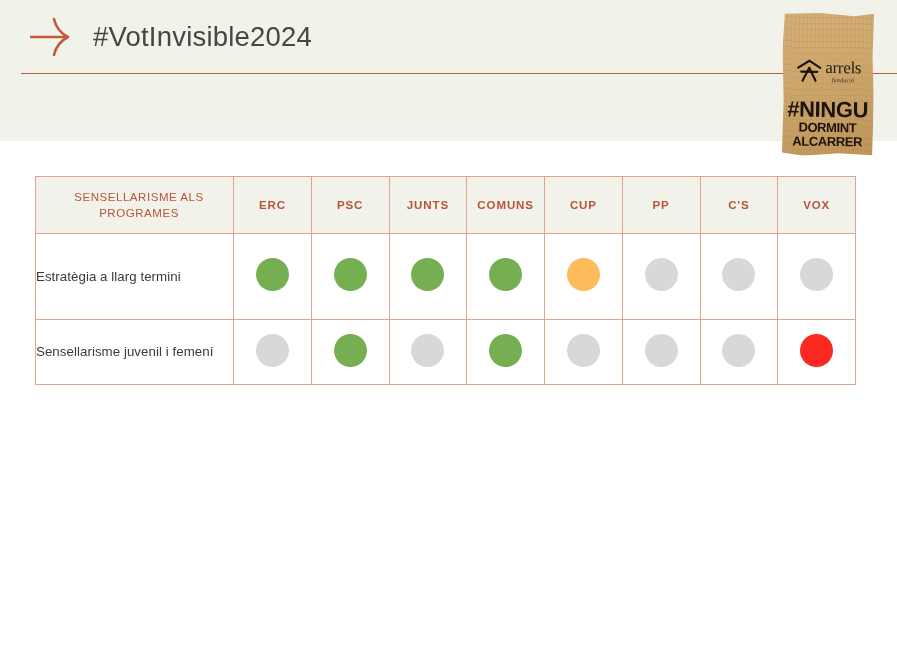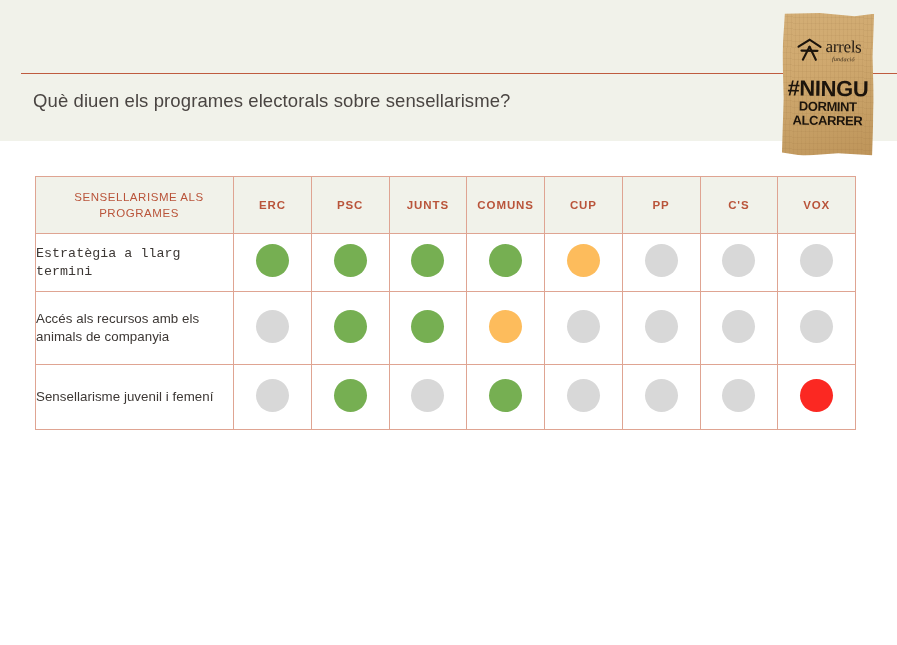--- a/index.html
+++ b/index.html
@@ -80,21 +80,21 @@
     clip-path: polygon(2% 1%, 40% 0%, 78% 2%, 99% 0%, 98% 30%, 100% 62%, 99% 99%, 62% 98%, 24% 100%, 1% 98%, 2% 60%, 0% 28%);
   }
   .logo-inner {
     position: absolute;
     inset: 0;
     display: flex;
     flex-direction: column;
     align-items: center;
   }
   .logo-mark-row {
-    margin-top: 25px;
+    margin-top: 46px;
     display: flex;
     align-items: flex-end;
     gap: 2px;
   }
   .logo-house { width: 28px; height: 24px; display:block; }
   .logo-brand {
     display: flex;
     flex-direction: column;
     align-items: center;
     line-height: 1;
@@ -184,24 +184,32 @@
   .dot.grey   { background: #D8D8D8; }
 
   .col-label { width: 198px; }
   .col-p     { width: 77.75px; }
 </style>
 </head>
 <body>
 
 <div class="header-band">
 
+  <div class="header-title-row">
+    <span class="arrow-icon">
+      <svg viewBox="0 0 50 42" width="50" height="42" aria-hidden="true">
+        <path d="M4 21 H40" stroke="#BF5B3F" stroke-width="2.6" fill="none" stroke-linecap="butt"></path>
+        <path d="M28 3 C30 12 36 18 42 21 C36 24 30 30 28 39" stroke="#BF5B3F" stroke-width="2.6" fill="none" stroke-linecap="round" stroke-linejoin="round"></path>
+      </svg>
+    </span>
+    <span class="hashtag-title">#VotInvisible2024</span>
+  </div>
 
   <div class="header-rule"></div>
 
-  <div class="header-subtitle">Què diuen els programes electorals sobre sensellarisme?</div>
 </div>
 
 <div class="logo-wrap">
   <div class="logo-card"></div>
   <div class="logo-inner">
 
     <div class="logo-mark-row">
       <span class="logo-house">
         <svg viewBox="0 0 28 24" width="28" height="24" aria-hidden="true">
           <path d="M3 9 L14 2 L25 9" stroke="#1C140C" stroke-width="2.1" fill="none" stroke-linecap="round"></path>
@@ -246,38 +254,27 @@
       <th>PSC</th>
       <th>JUNTS</th>
       <th>COMUNS</th>
       <th>CUP</th>
       <th>PP</th>
       <th>C'S</th>
       <th>VOX</th>
     </tr>
   </thead>
   <tbody id="matrix-body">
-      <tr style="height: 58px; font-family: Liberation Mono, monospace;">
+      <tr style="height: 86px;">
         <td class="row-label">Estratègia a llarg termini</td>
         <td class="dot-cell"><span class="dot green"></span></td>
         <td class="dot-cell"><span class="dot green"></span></td>
         <td class="dot-cell"><span class="dot green"></span></td>
         <td class="dot-cell"><span class="dot green"></span></td>
         <td class="dot-cell"><span class="dot orange"></span></td>
-        <td class="dot-cell"><span class="dot grey"></span></td>
-        <td class="dot-cell"><span class="dot grey"></span></td>
-        <td class="dot-cell"><span class="dot grey"></span></td>
-      </tr>
-      <tr style="height: 73px;">
-        <td class="row-label">Accés als recursos amb els animals de companyia</td>
-        <td class="dot-cell"><span class="dot grey"></span></td>
-        <td class="dot-cell"><span class="dot green"></span></td>
-        <td class="dot-cell"><span class="dot green"></span></td>
-        <td class="dot-cell"><span class="dot orange"></span></td>
-        <td class="dot-cell"><span class="dot grey"></span></td>
         <td class="dot-cell"><span class="dot grey"></span></td>
         <td class="dot-cell"><span class="dot grey"></span></td>
         <td class="dot-cell"><span class="dot grey"></span></td>
       </tr>
       <tr style="height: 65px;">
         <td class="row-label">Sensellarisme juvenil i femení</td>
         <td class="dot-cell"><span class="dot grey"></span></td>
         <td class="dot-cell"><span class="dot green"></span></td>
         <td class="dot-cell"><span class="dot grey"></span></td>
         <td class="dot-cell"><span class="dot green"></span></td>

